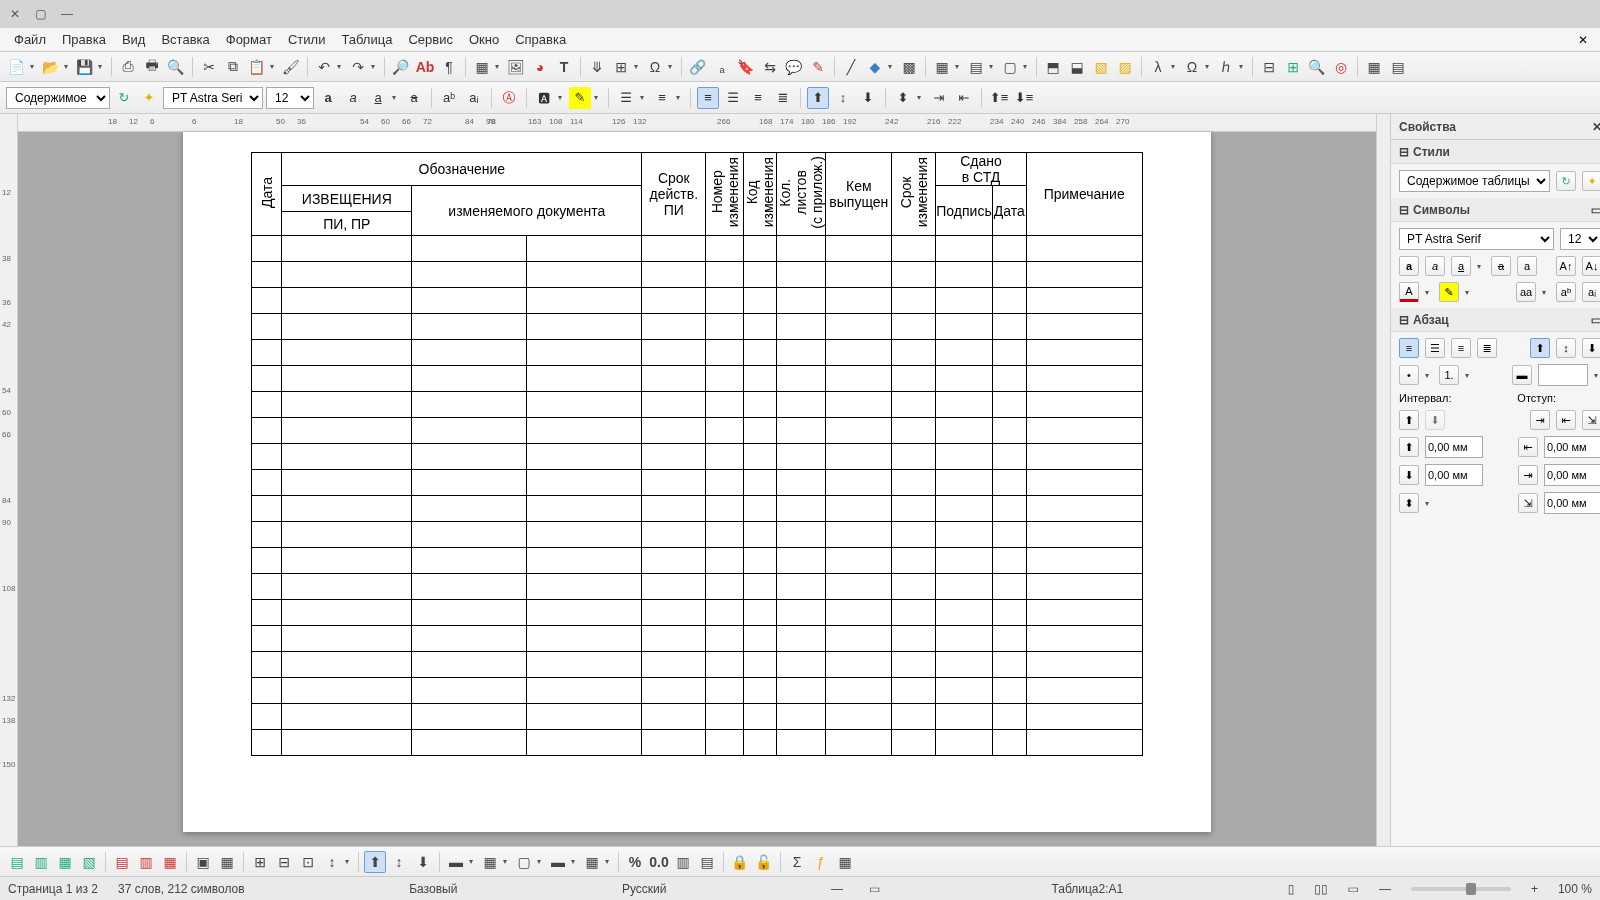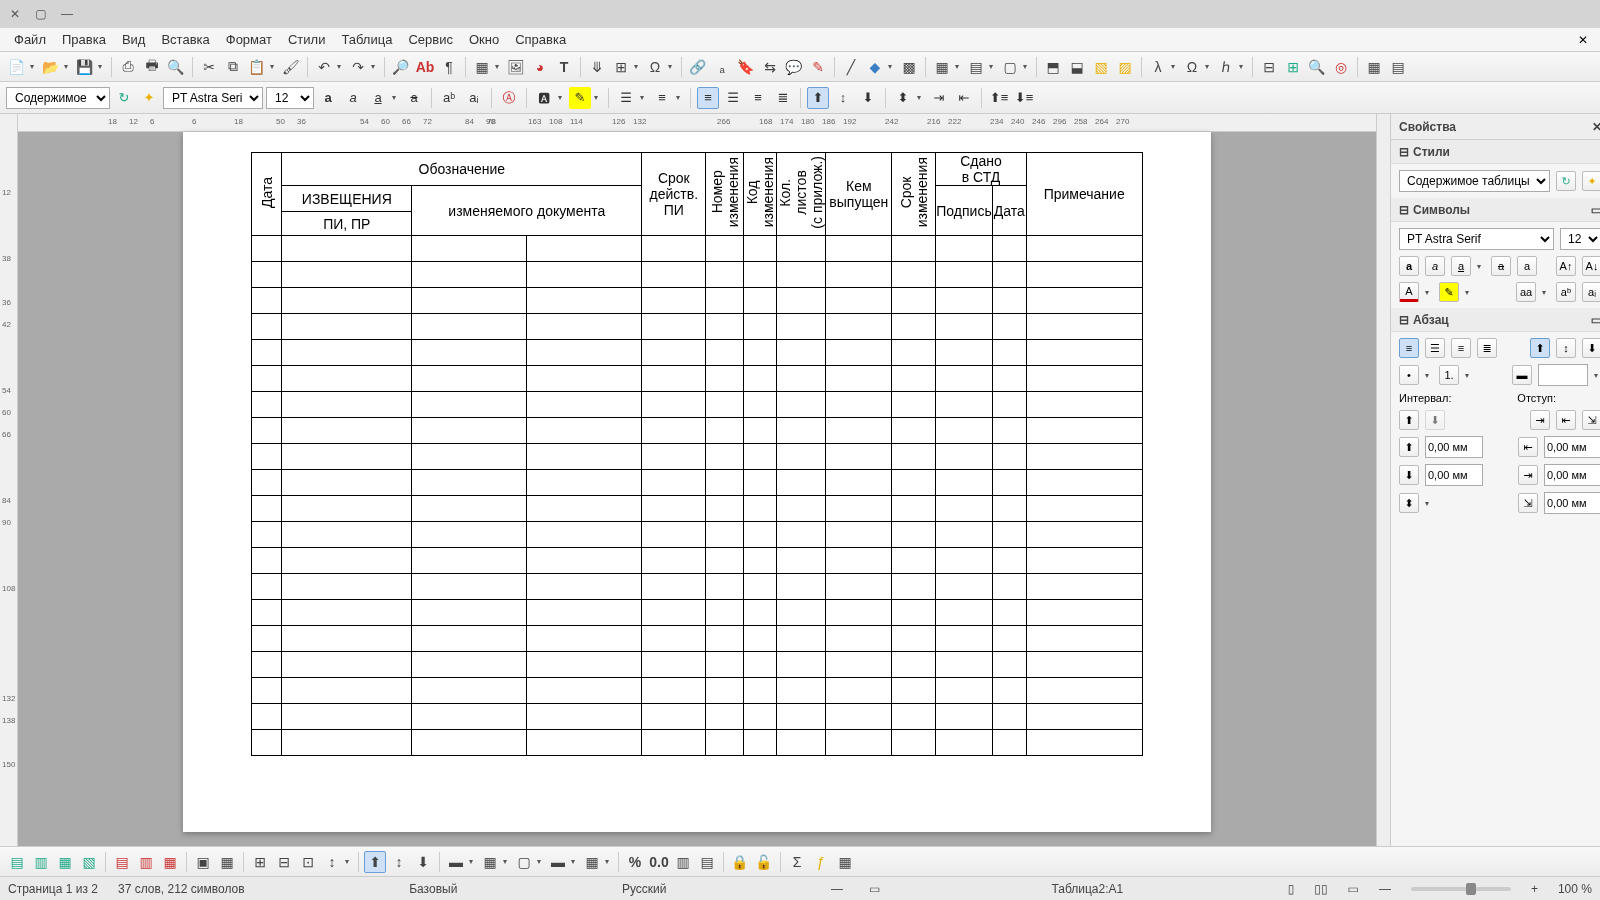--- a/index.html
+++ b/index.html
@@ -284,21 +284,21 @@
         <span class="htick" style="left: 825px;">192</span>
         <span class="htick" style="left: 846px;"></span>
         <span class="htick" style="left: 867px;">242</span>
         <span class="htick" style="left: 888px;"></span>
         <span class="htick" style="left: 909px;">216</span>
         <span class="htick" style="left: 930px;">222</span>
         <span class="htick" style="left: 951px;"></span>
         <span class="htick" style="left: 972px;">234</span>
         <span class="htick" style="left: 993px;">240</span>
         <span class="htick" style="left: 1014px;">246</span>
-        <span class="htick" style="left: 1035px;">296</span>
+        <span class="htick" style="left: 1035px;">384</span>
         <span class="htick" style="left: 1056px;">258</span>
         <span class="htick" style="left: 1077px;">264</span>
         <span class="htick" style="left: 1098px;">270</span>
       </div>
 
     <div class="page">
       <table class="page-table">
         <tbody>
             <tr>
           <td rowspan="3" style="width:30px;height:80px;"><span class="vtext">Дата</span></td>

